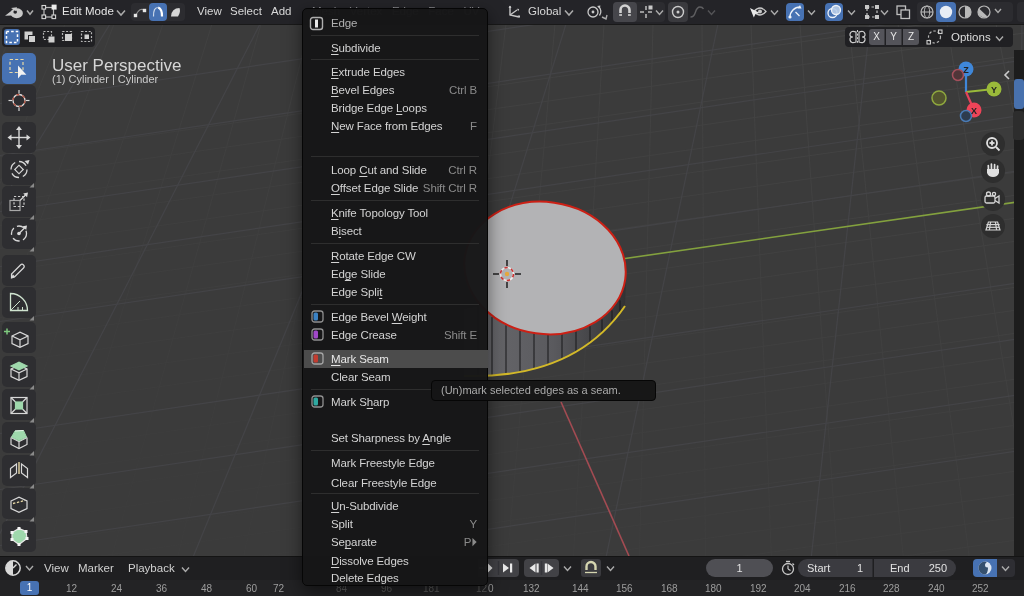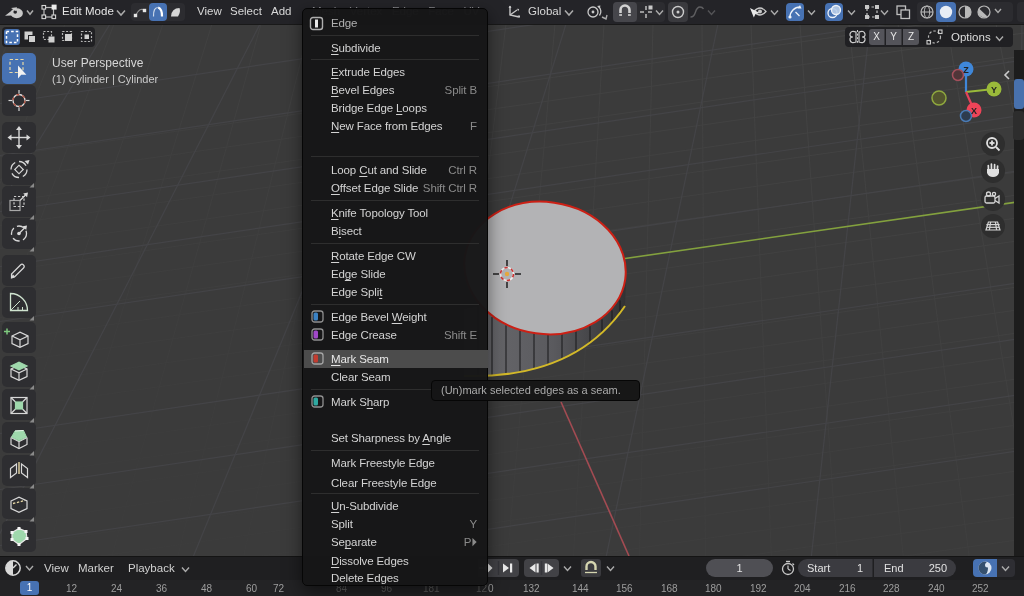--- a/index.html
+++ b/index.html
@@ -183,21 +183,21 @@
   </g>
   <g stroke="#d5d5d5" stroke-width="1.2" fill="none">
     <path d="M 986 206 l 2.4 -8 l 9.2 0 l 2.4 8 z"></path>
     <line x1="987" y1="203.3" x2="999" y2="203.3"></line>
         <line x1="986.4" y1="200.6" x2="999.6" y2="200.6"></line>
     <line x1="990.6" y1="198" x2="989.4" y2="206"></line>
         <line x1="995.4" y1="198" x2="996.6" y2="206"></line>
   </g>
 </svg>
 
-<div class="abs" style="left:52px;top:56px;font-size:12px;color:#d6d6d6">User Perspective</div>
+<div class="abs" style="left:52px;top:56px;font-size:17px;color:#d6d6d6">User Perspective</div>
 <div class="abs" style="left:52px;top:73px;font-size:11px;color:#cbcbcb">(1) Cylinder | Cylinder</div>
 
 <div class="abs" style="left:0;top:0;width:1024px;height:24px;background:#242428;border-bottom:1px solid #191919;box-sizing:content-box">
 
   <svg class="abs" style="left:4px;top:3px" width="30" height="18" viewBox="0 0 30 18">
     <path d="M 6.5 10.2 a 6.2 5 0 1 0 12.4 0 a 6.2 5 0 1 0 -12.4 0" fill="#c8c8c8"></path>
     <circle cx="11.2" cy="9" r="1.8" fill="#242428"></circle>
     <path d="M 13 4.2 l -6 0.8 l 5 3 z M 9.5 6.2 l -8.5 6.6 l 6.5 -0.4 q 0 -4 2 -6.2 z" fill="#c8c8c8"></path>
     <path d="M 23 7.5 l 3 3.8 l 3 -3.8" fill="none" stroke="#ababab" stroke-width="1.5"></path>
   </svg>
@@ -540,21 +540,21 @@
 
 <div class="fld" style="left:706px;top:559px;width:67px;background:#4f4f54;text-align:center">1</div>
 <svg class="abs" style="left:780px;top:560px" width="16" height="16" viewBox="0 0 16 16">
   <circle cx="8" cy="9" r="5.5" fill="none" stroke="#c8c8c8" stroke-width="1.3"></circle>
   <line x1="8" y1="9" x2="8" y2="5.5" stroke="#c8c8c8" stroke-width="1.2"></line>
   <line x1="8" y1="9" x2="10.5" y2="10.5" stroke="#c8c8c8" stroke-width="1.2"></line>
   <line x1="6" y1="1.5" x2="10" y2="1.5" stroke="#c8c8c8" stroke-width="1.4"></line>
   <line x1="12.5" y1="3.5" x2="14" y2="5" stroke="#c8c8c8" stroke-width="1.3"></line>
 </svg>
 <div class="fld" style="left:798px;top:559px;width:75px;background:#3b3b40;border-radius:9px 0 0 9px;border-right:1px solid #2c2c30"><span style="padding-left:9px">Start</span><span style="float:right;padding-right:9px">1</span></div>
-<div class="fld" style="left:874px;top:559px;width:82px;background:#3b3b40;border-radius:0 9px 9px 0"><span style="padding-left:10px">End</span><span style="float:right;padding-right:9px">250</span></div>
+<div class="fld" style="left:874px;top:559px;width:82px;background:#3b3b40;border-radius:0 9px 9px 0"><span style="padding-left:16px">End</span><span style="float:right;padding-right:9px">250</span></div>
 <div class="abs" style="left:973px;top:559px;width:24px;height:18px;background:#4772b3;border-radius:4px 0 0 4px"></div>
 <svg class="abs" style="left:977px;top:560px" width="16" height="16" viewBox="0 0 16 16">
   <circle cx="8" cy="8" r="6.5" fill="#dce6f2"></circle>
   <path d="M 8 1.5 a 6.5 6.5 0 0 0 0 13 a 3 6.5 0 0 0 0 -13" fill="#35506e"></path>
   <circle cx="10.5" cy="5" r="2.5" fill="#dce6f2"></circle>
 </svg>
 <div class="abs" style="left:997px;top:559px;width:18px;height:18px;background:#2e2e33;border-radius:0 4px 4px 0"></div>
 <svg class="abs" style="left:1000px;top:565px" width="11" height="8" viewBox="0 0 11 8">
       <path d="M 2 1.5 l 3.5 4 l 3.5 -4" fill="none" stroke="#ababab" stroke-width="1.4"></path>
     </svg>
@@ -590,21 +590,21 @@
 <div class="abs" id="ctxmenu" style="left:302px;top:8px;width:186px;height:578px;background:rgba(22,22,23,0.98);border:1px solid #060606;border-radius:5px;box-shadow:0 6px 18px rgba(0,0,0,0.5)">
   <svg class="abs" style="left:6px;top:7px" width="15" height="15" viewBox="0 0 15 15">
     <rect x="1.5" y="1.5" width="12" height="12" rx="2.5" fill="none" stroke="#aeaeae" stroke-width="1.4"></rect>
     <rect x="6" y="3.5" width="3" height="8" fill="#e8e8e8"></rect>
   </svg>
   <div class="mitem" style="top:5px;color:#b0b0b0">Edge</div>
   <div class="msep" style="top:26px"></div>
   <div class="mitem" style="top:30px"><span class="u">S</span>ubdivide</div>
   <div class="msep" style="top:50px"></div>
   <div class="mitem" style="top:54px"><span class="u">E</span>xtrude Edges</div>
-  <div class="mitem" style="top:72px"><span class="u">B</span>evel Edges<span class="sc">Split B</span></div>
+  <div class="mitem" style="top:72px"><span class="u">B</span>evel Edges<span class="sc">Ctrl B</span></div>
   <div class="mitem" style="top:90px">Bridge Edge <span class="u">L</span>oops</div>
   <div class="mitem" style="top:108px"><span class="u">N</span>ew Face from Edges<span class="sc">F</span></div>
   <div class="msep" style="top:147px"></div>
   <div class="mitem" style="top:152px">Loop <span class="u">C</span>ut and Slide<span class="sc">Ctrl R</span></div>
   <div class="mitem" style="top:170px"><span class="u">O</span>ffset Edge Slide<span class="sc">Shift Ctrl R</span></div>
   <div class="msep" style="top:191px"></div>
   <div class="mitem" style="top:195px"><span class="u">K</span>nife Topology Tool</div>
   <div class="mitem" style="top:213px">B<span class="u">i</span>sect</div>
   <div class="msep" style="top:234px"></div>
   <div class="mitem" style="top:238px"><span class="u">R</span>otate Edge CW</div>
@@ -639,15 +639,15 @@
   <div class="mitem" style="top:445px">Mark Freestyle Edge</div>
   <div class="mitem" style="top:465px">Clear Freestyle Edge</div>
   <div class="msep" style="top:484px"></div>
   <div class="mitem" style="top:488px"><span class="u">U</span>n-Subdivide</div>
   <div class="mitem" style="top:506px">Split<span class="sc">Y</span></div>
   <div class="mitem" style="top:524px">Se<span class="u">p</span>arate<span class="sc">P⏵</span></div>
   <div class="mitem" style="top:543px"><span class="u">D</span>issolve Edges</div>
   <div class="mitem" style="top:560px">Delete Edges</div>
 </div>
 
-<div class="abs" style="left:431px;top:380px;width:209px;height:21px;background:rgba(22,22,22,0.96);border:1px solid #060606;border-radius:4px;font-size:11px;color:#aaaaaa;line-height:19px;padding-left:9px">(Un)mark selected edges as a seam.</div>
+<div class="abs" style="left:431px;top:380px;width:225px;height:21px;background:rgba(22,22,22,0.96);border:1px solid #060606;border-radius:4px;font-size:11px;color:#aaaaaa;line-height:19px;padding-left:9px">(Un)mark selected edges as a seam.</div>
 
 </div>
 
 </body></html>

